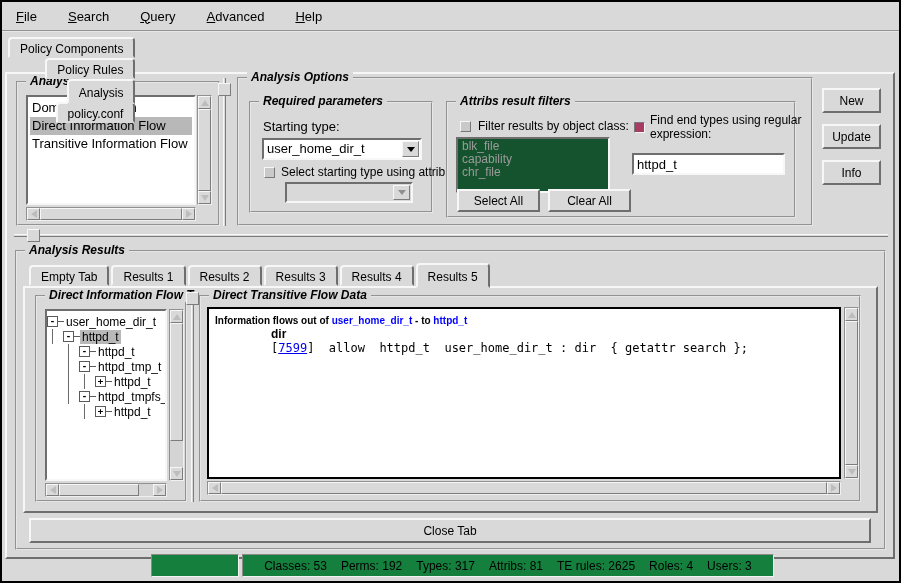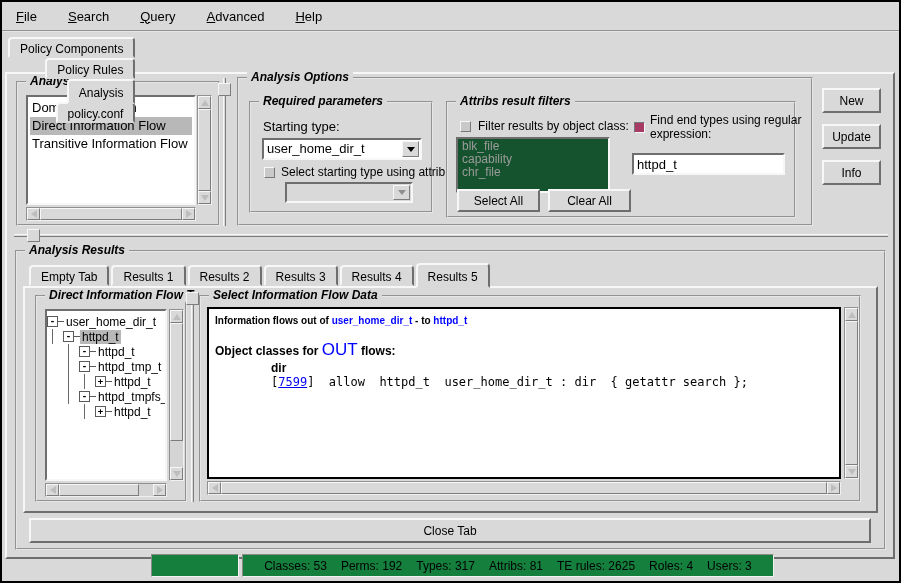--- a/index.html
+++ b/index.html
@@ -282,24 +282,23 @@
             <div class="arr a1"></div>
             <div class="thumb" style="top:0; left:13px; height:12px; width:80px;"></div>
             <div class="arr a2"></div>
           </div>
         </div>
 
         <div class="vsash" style="left:166px; top:4px; height:210px;"></div>
         <div class="sash-handle" style="left:161px; top:4px;"></div>
 
         <div class="group" id="g-data">
-          <span class="gtitle">Select Information Flow Data</span>
+          <span class="gtitle">Direct Transitive Flow Data</span>
           <div id="data-area">
             <div id="data-headline"><span>Information flows out of </span><span class="blue">user_home_dir_t</span><span> - to </span><span class="blue">httpd_t</span></div>
-            <div id="data-subhead"><span>Object classes for </span><span class="flow">OUT</span><span> flows:</span></div>
             <div id="data-objclass">dir</div>
             <div id="data-rule"><span>[</span><a href="#">7599</a><span>]</span><span>  allow  httpd_t  user_home_dir_t : dir  { getattr search };</span></div>
           </div>
           <div class="sb v" style="left:643px; top:10px; height:172px;">
             <div class="arr a1"></div>
             <div class="thumb" style="left:0; top:13px; width:13px; height:144px;"></div>
             <div class="arr a2"></div>
           </div>
           <div class="sb h" style="left:6px; top:184px; width:634px;">
             <div class="arr a1"></div>

